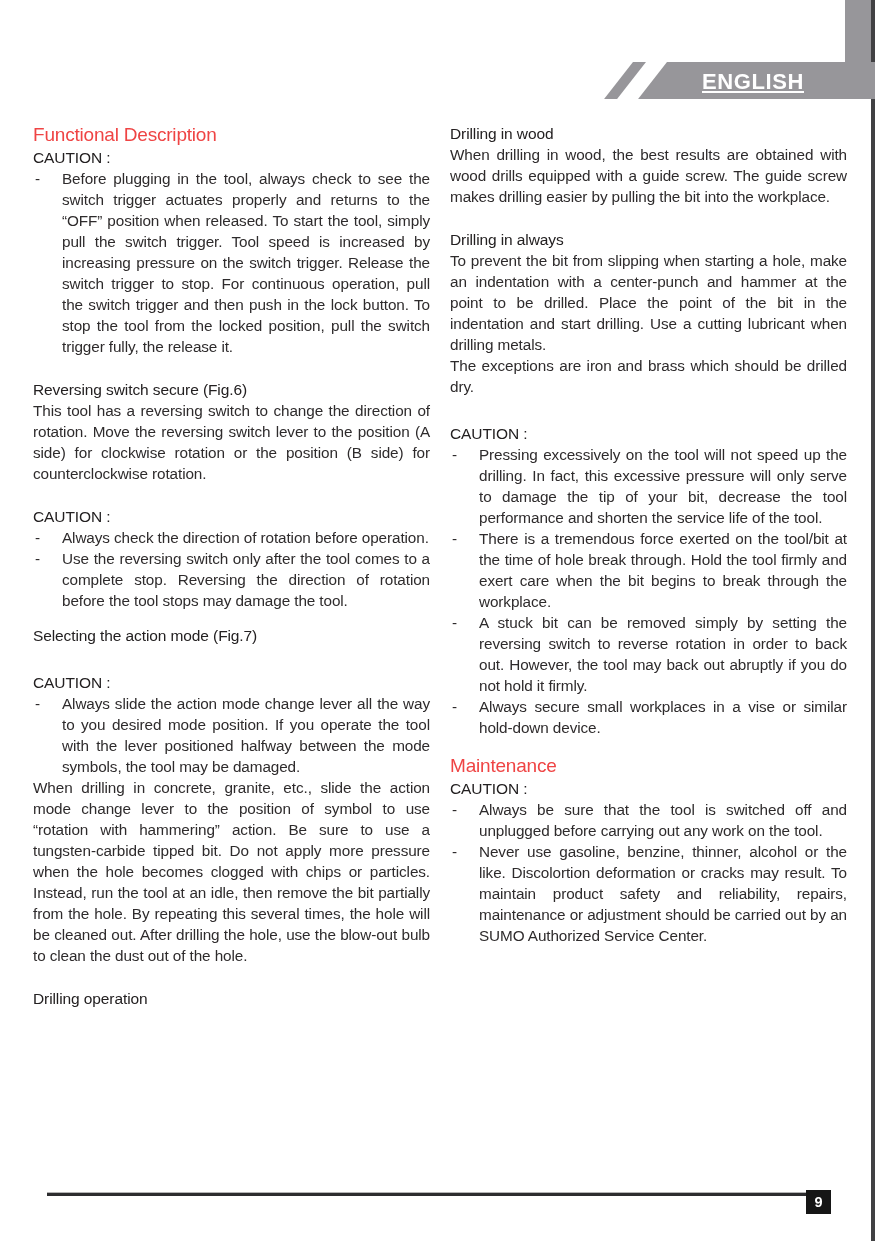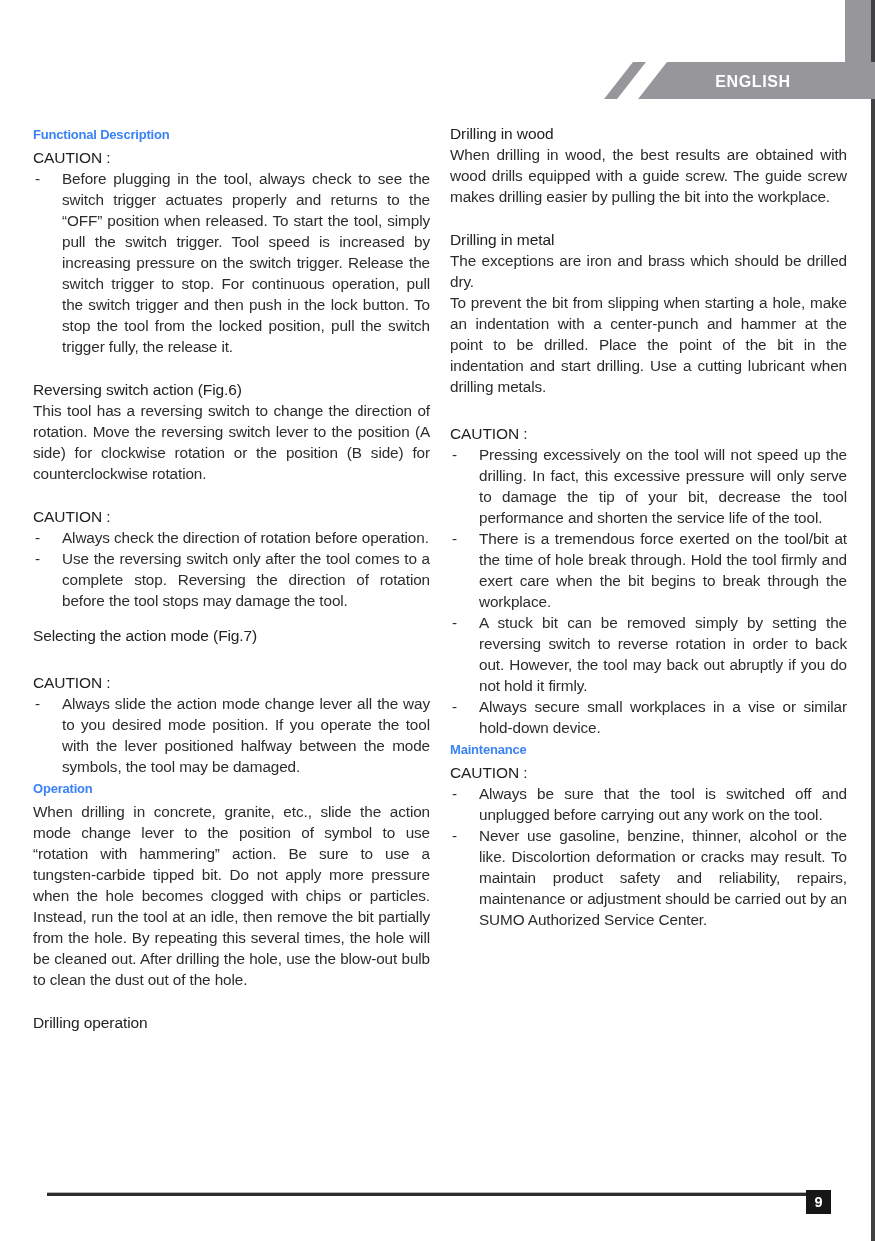--- a/index.html
+++ b/index.html
@@ -11,38 +11,38 @@
   
   .edge-line{position:absolute;top:0;right:0;width:4px;height:1241px;background:#414143;}
   
   .corner-tab{position:absolute;top:0;right:4px;width:26px;height:63px;background:#97969a;}
   
   .banner-wrap{position:absolute;top:62px;left:595px;right:0;height:37px;overflow:hidden;}
   .banner-main{position:absolute;top:0;left:72px;width:300px;height:37px;background:#97969a;transform:skewX(-38deg);transform-origin:top left;}
   .banner-slash{position:absolute;top:0;left:38px;width:13px;height:37px;background:#97969a;transform:skewX(-38deg);transform-origin:top left;}
   .banner-label{
     position:absolute;top:70px;left:668px;width:170px;height:24px;
-    color:#ffffff;font-weight:bold;font-size:16px;letter-spacing:0.6px;
-    text-align:center;line-height:24px;
+    color:#ffffff;font-weight:bold;font-size:22px;letter-spacing:0.6px;
+    text-align:center;line-height:24px;text-decoration:underline;
   }
   
   .col{position:absolute;top:123px;width:397px;font-size:15.3px;line-height:21px;letter-spacing:-0.1px;}
   .col-left{left:33px;}
   .col-right{left:450px;}
-  .h1{font-size:13px;font-weight:bold;color:#3b82f6;letter-spacing:-0.2px;line-height:24px;margin:0;}
+  .h1{font-size:19px;font-weight:normal;color:#ef4444;letter-spacing:-0.2px;line-height:24px;margin:0;}
   .h2{font-size:15.5px;font-weight:normal;color:#232021;line-height:21px;margin:0;}
   .para{margin:0;text-align:justify;}
   .li{display:flex;margin:0;}
   .dash{flex:none;width:29px;padding-left:2px;box-sizing:border-box;}
   .li-text{flex:1;text-align:justify;}
   .gap-lg{margin-top:26px;}
   .gap-md{margin-top:22px;}
   .gap-sm{margin-top:14px;}
   .gap-xs{margin-top:3px;}
-  .gap-op{}
+  .gap-op{margin-top:16px;}
   
   .footer-line{position:absolute;left:47px;top:1192px;width:759px;height:3px;background:#2d2d2f;border-top:1px solid #b5b5b5;}
   .page-num-box{
     position:absolute;left:806px;top:1190px;width:25px;height:24px;background:#161616;
     color:#ffffff;font-weight:bold;font-size:14.5px;text-align:center;line-height:24px;
   }
 </style>
 </head>
 <body>
 
@@ -58,54 +58,53 @@
   <div class="banner-label">ENGLISH</div>
 
   <div class="col col-left">
     <div class="h1">Functional Description</div>
     <div class="h2">CAUTION :</div>
     <div class="li">
       <span class="dash">-</span>
       <span class="li-text">Before plugging in the tool, always check to see the switch trigger actuates properly and returns to the “OFF” position when released. To start the tool, simply pull the switch trigger. Tool speed is increased by increasing pressure on the switch trigger. Release the switch trigger to stop. For continuous operation, pull the switch trigger and then push in the lock button. To stop the tool from the locked position, pull the switch trigger fully, the release it.</span>
     </div>
 
-    <div class="h2 gap-md">Reversing switch action (Fig.6)</div>
+    <div class="h2 gap-md">Reversing switch secure (Fig.6)</div>
     <p class="para">This tool has a reversing switch to change the direction of rotation. Move the reversing switch lever to the  position (A side) for clockwise rotation or the position (B side) for counterclockwise rotation.</p>
 
     <div class="h2 gap-md">CAUTION :</div>
     <div class="li">
       <span class="dash">-</span>
       <span class="li-text">Always check the direction of rotation before operation.</span>
     </div>
     <div class="li">
       <span class="dash">-</span>
       <span class="li-text">Use the reversing switch only after the tool comes to a complete stop. Reversing the direction of rotation before the tool stops may damage the tool.</span>
     </div>
 
     <div class="h2 gap-sm">Selecting the action mode (Fig.7)</div>
 
     <div class="h2 gap-lg">CAUTION :</div>
     <div class="li">
       <span class="dash">-</span>
       <span class="li-text">Always slide the action mode change lever all the way to you desired mode position. If you operate the tool with the lever positioned halfway between the mode symbols, the tool may be damaged.</span>
     </div>
 
-    <div class="h1 gap-op">Operation</div>
     <p class="para">When drilling in concrete, granite, etc., slide the action mode change lever to the position of  symbol to use “rotation with hammering” action. Be sure to use a tungsten-carbide tipped bit. Do not apply more pressure when the hole becomes clogged with chips or particles. Instead, run the tool at an idle, then remove the bit partially from the hole. By repeating this several times, the hole will be cleaned out. After drilling the hole, use the blow-out bulb to clean the dust out of the hole.</p>
 
     <div class="h2 gap-md">Drilling operation</div>
   </div>
 
   <div class="col col-right">
     <div class="h2">Drilling in wood</div>
     <p class="para">When drilling in wood, the best results are obtained with wood drills equipped with a guide screw. The guide screw makes drilling easier by pulling the bit into the workplace.</p>
 
-    <div class="h2 gap-md">Drilling in metal</div>
+    <div class="h2 gap-md">Drilling in always</div>
+    <p class="para">To prevent the bit from slipping when starting a hole, make an indentation with a center-punch and hammer at the point to be drilled. Place the point of the bit in the indentation and start drilling. Use a cutting lubricant when drilling metals.</p>
     <p class="para">The exceptions are iron and brass which should be drilled dry.</p>
-    <p class="para">To prevent the bit from slipping when starting a hole, make an indentation with a center-punch and hammer at the point to be drilled. Place the point of the bit in the indentation and start drilling. Use a cutting lubricant when drilling metals.</p>
 
     <div class="h2 gap-lg">CAUTION :</div>
     <div class="li">
       <span class="dash">-</span>
       <span class="li-text">Pressing excessively on the tool will not speed up the drilling. In fact, this excessive pressure will only serve to damage the tip of your bit, decrease the tool performance and shorten the service life of the tool.</span>
     </div>
     <div class="li">
       <span class="dash">-</span>
       <span class="li-text">There is a tremendous force exerted on the tool/bit at the time of hole break through. Hold the tool firmly and exert care when the bit begins to break through the workplace.</span>
     </div>

